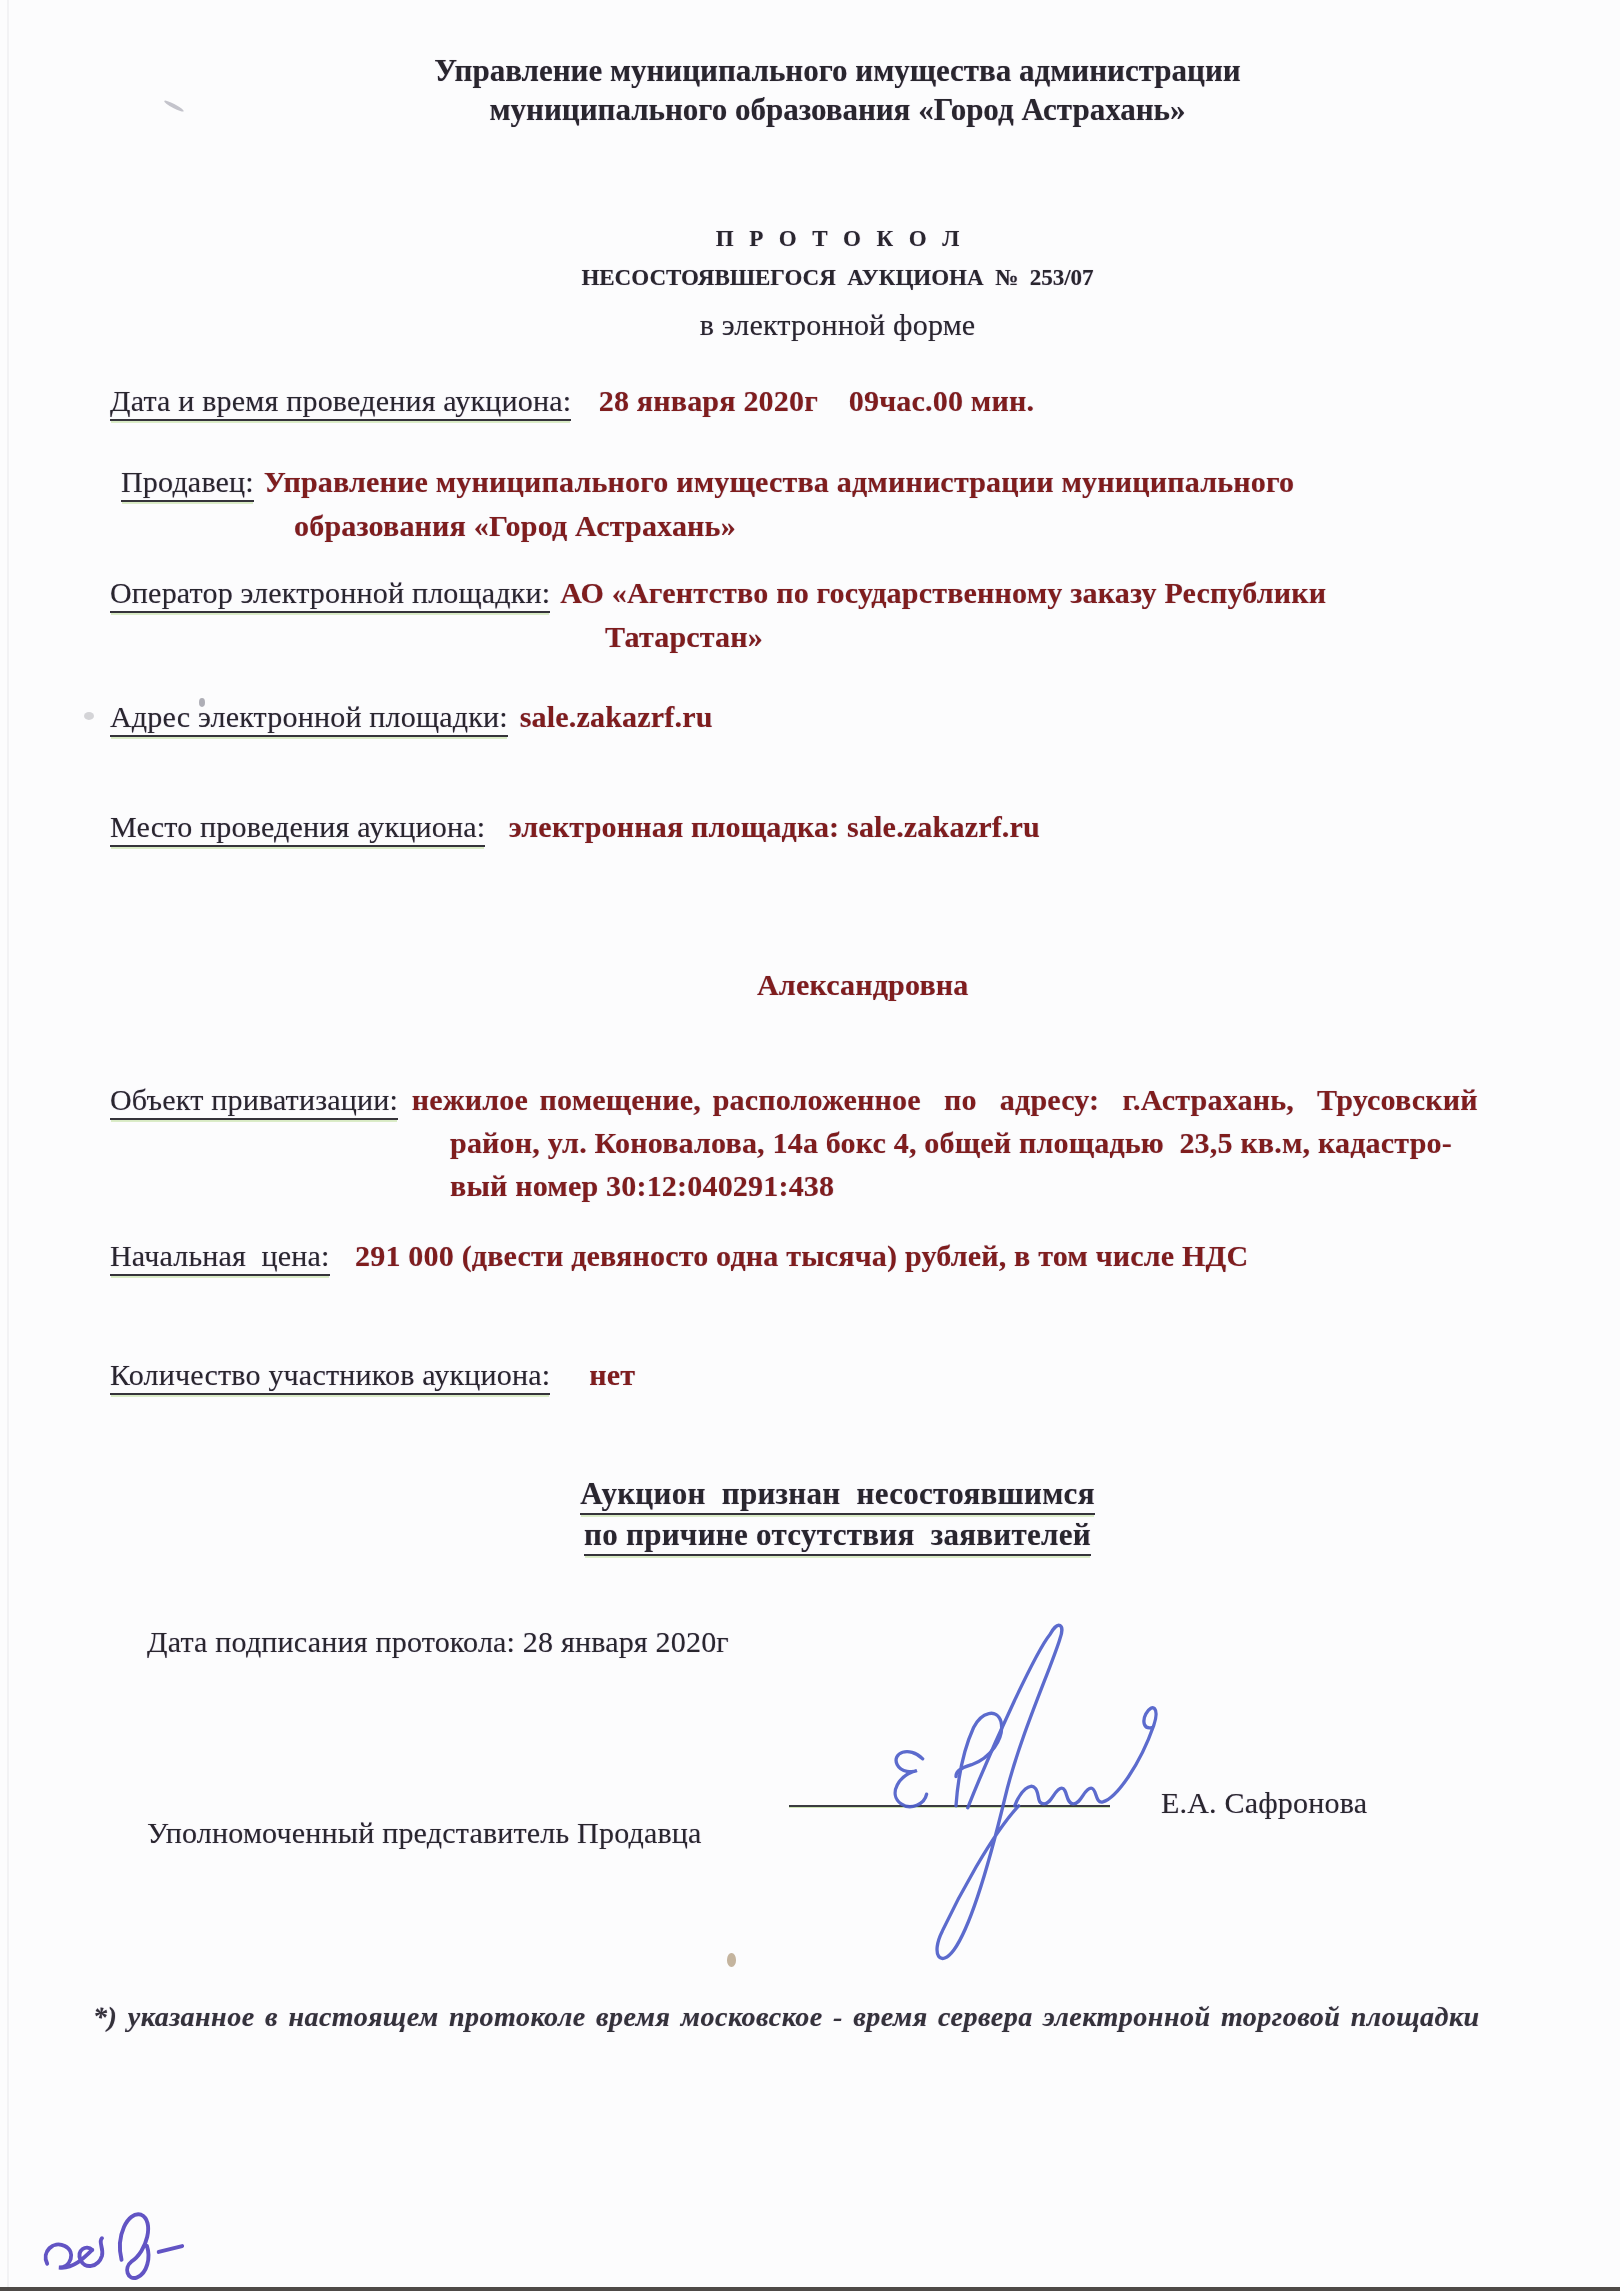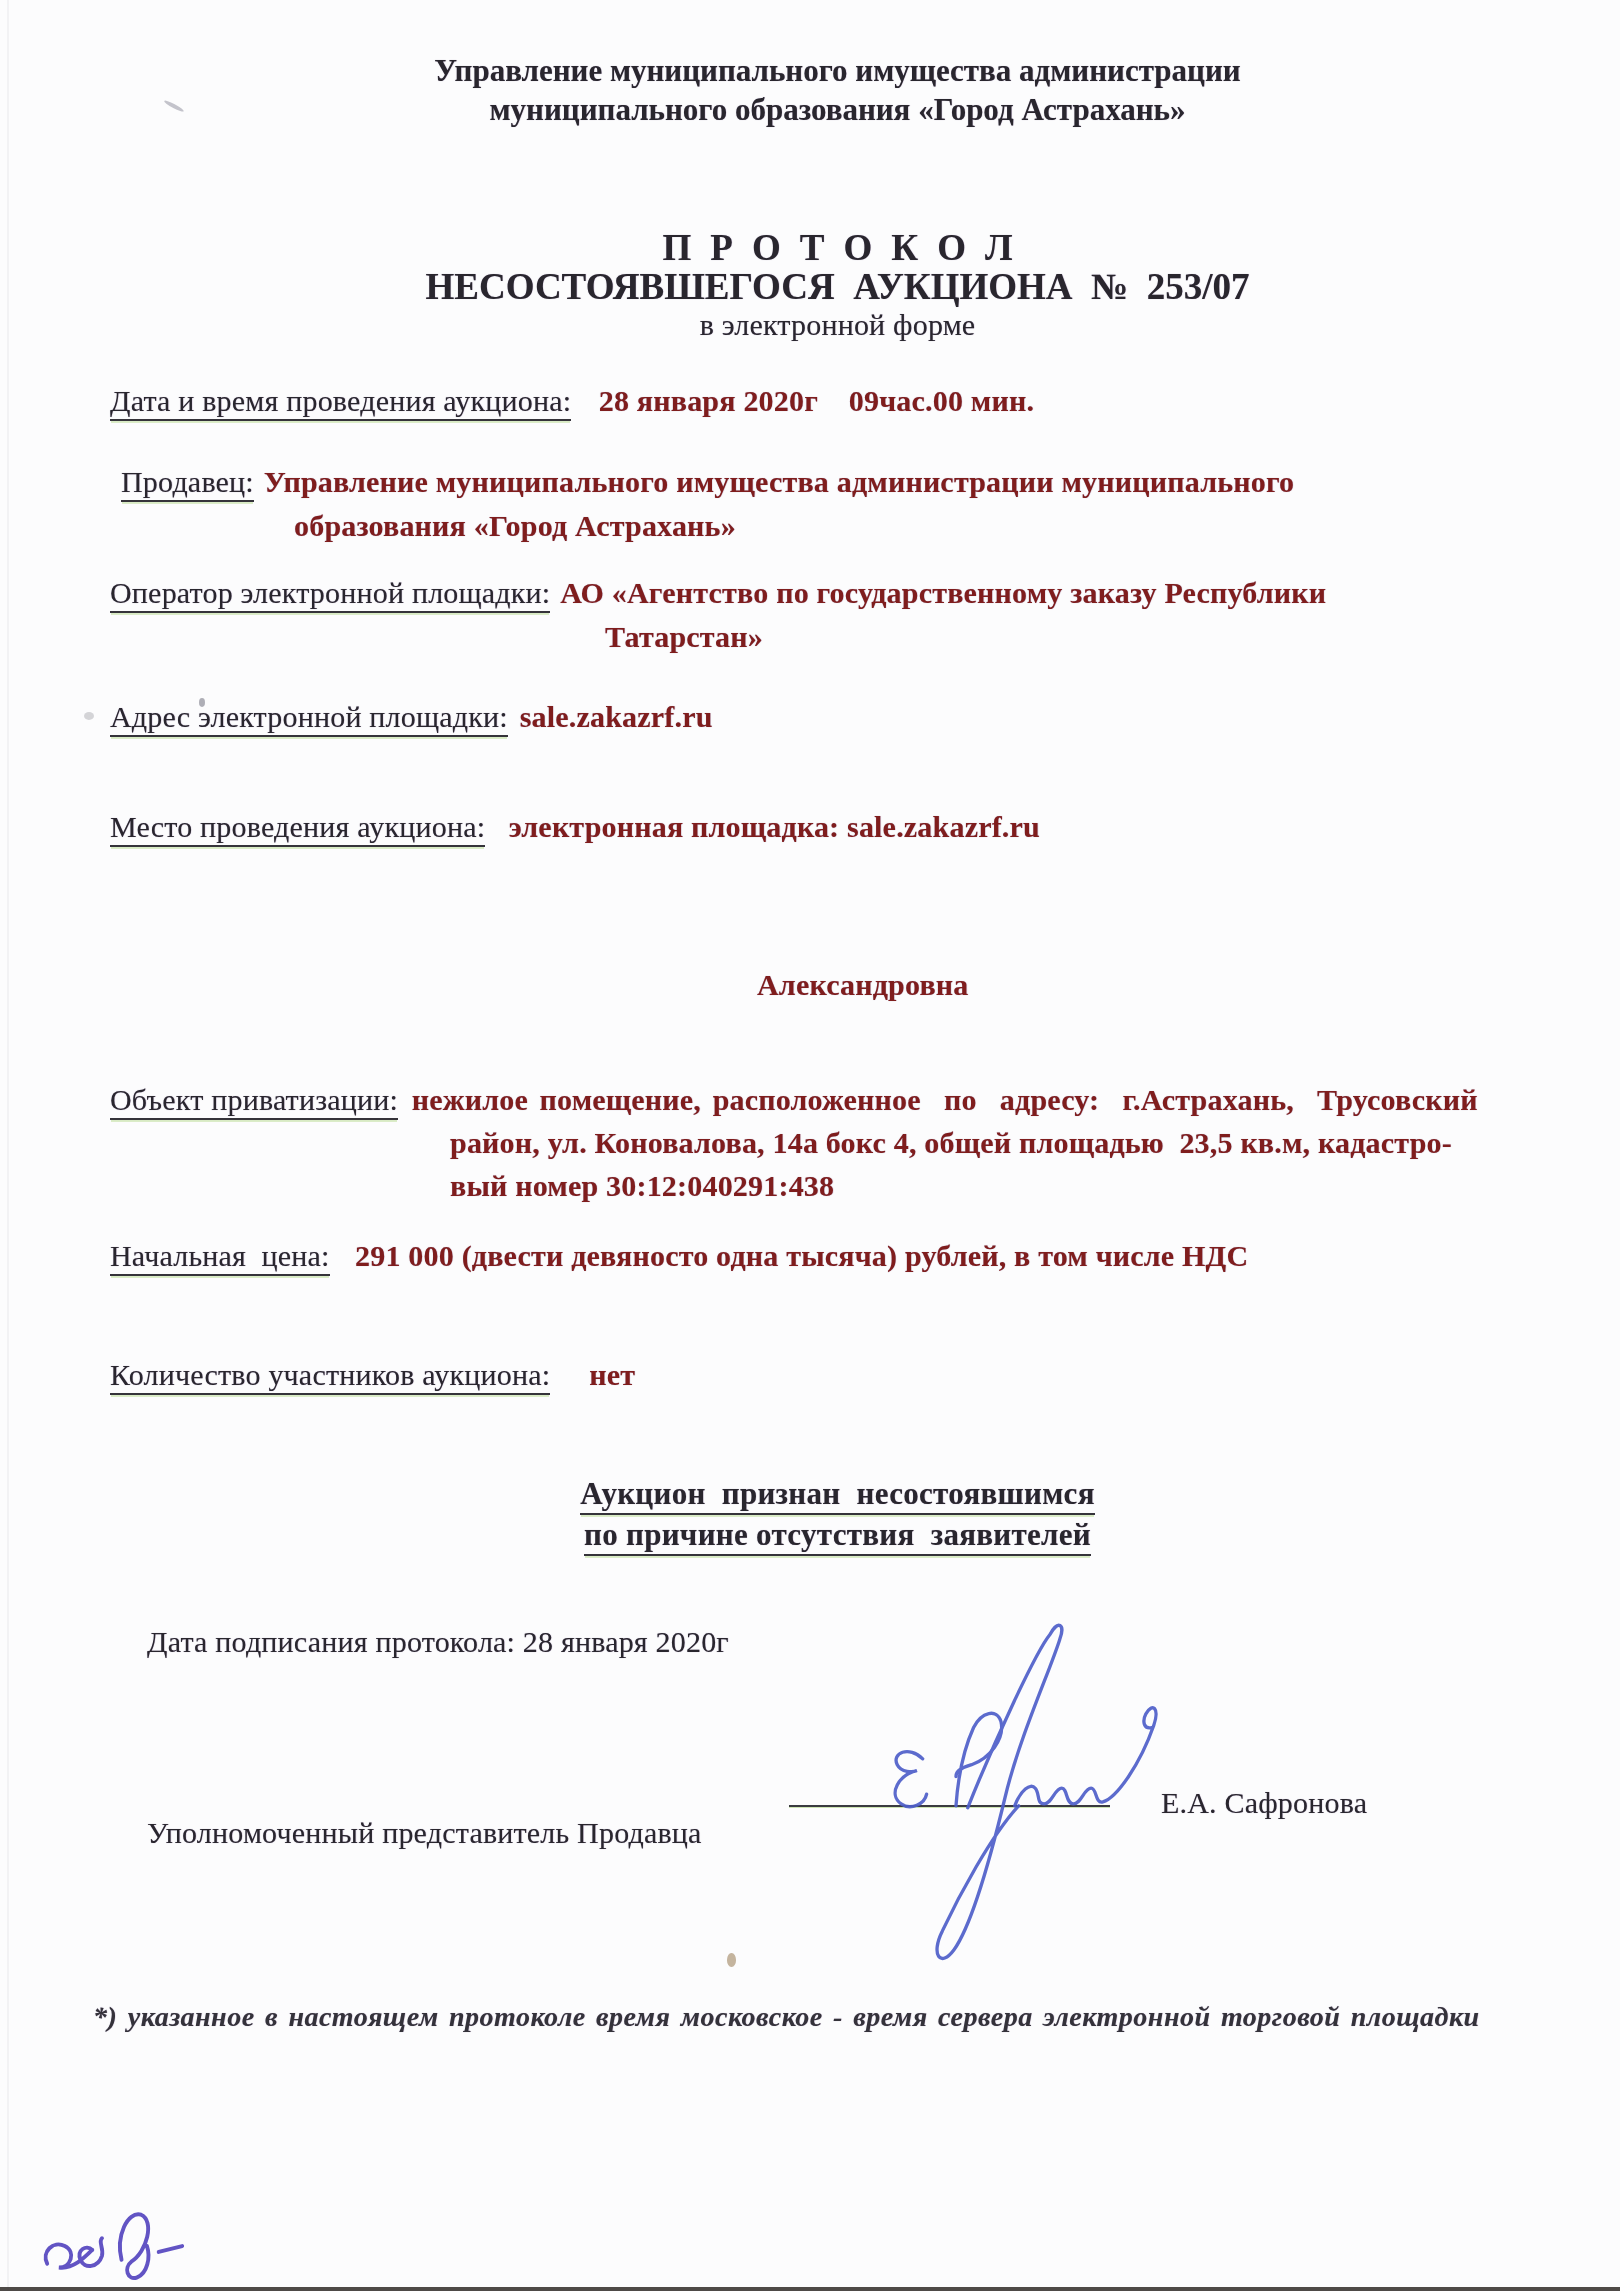--- a/index.html
+++ b/index.html
@@ -12,21 +12,21 @@
     font-family:"Liberation Serif","DejaVu Serif",serif;
     color:#29262e;
   }
   .t{white-space:pre-wrap;}
   .abs{position:absolute;}
   .soft{text-shadow:0 0 1px rgba(70,50,110,0.35), 0.6px 0 0 rgba(120,60,140,0.12);}
   .center{left:127px;width:1421px;text-align:center;}
   .b{font-weight:700;}
   .fs-body{font-size:30px;letter-spacing:0.2px;}
   .fs-head{font-size:31px;}
-  .fs-title{font-size:37px;}
+  .fs-title{font-size:23px;}
   .label{border-bottom:2px solid #35333a;padding-bottom:2px;
          box-shadow:0 2.9px 0 -1px rgba(150,200,90,0.35);}
   .value{font-weight:700;color:#7f1d1d;}
   .decl{font-size:31px;font-weight:700;}
   .decl .label{letter-spacing:0.3px;}
   .sigline{border-top:2.5px solid #3a3a40;box-shadow:0 1px 0 rgba(150,200,90,0.45);}
   .footnote{font-size:28px;font-weight:600;font-style:italic;letter-spacing:0.5px;word-spacing:2.9px;color:#34323a;}
   .scan-bottom{left:0;width:1620px;height:4.9px;bottom:0;background:#4e4a47;}
   .scan-left{left:6.9px;top:0;bottom:0;width:2px;background:rgba(60,60,70,0.05);}
   .speck{border-radius:50%;}

